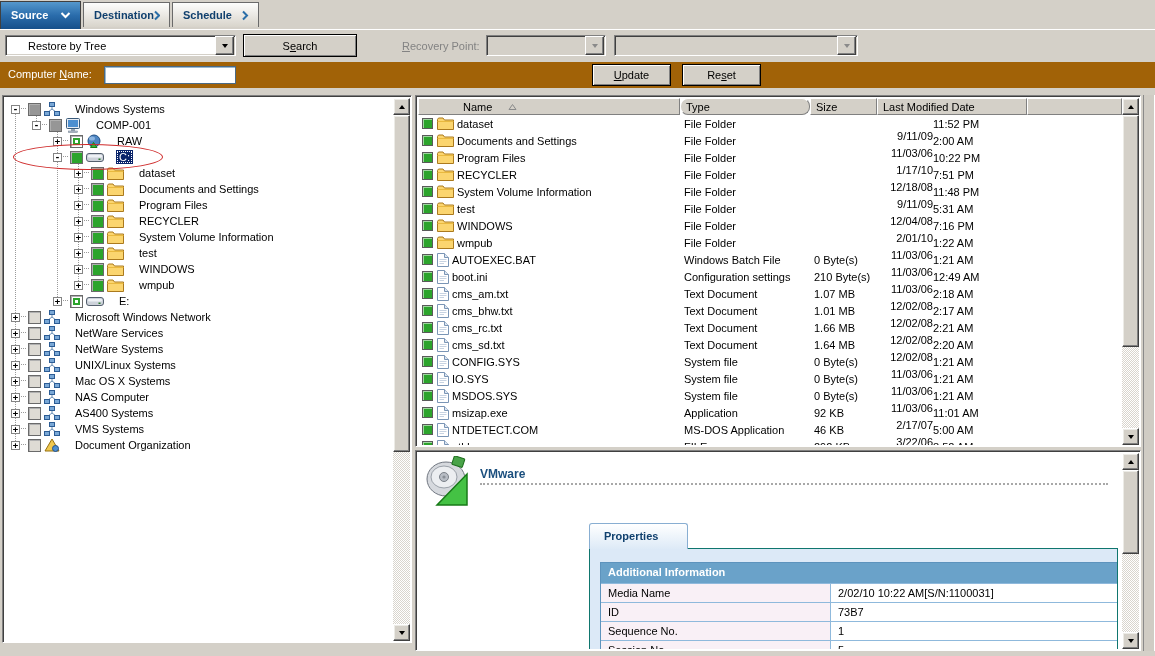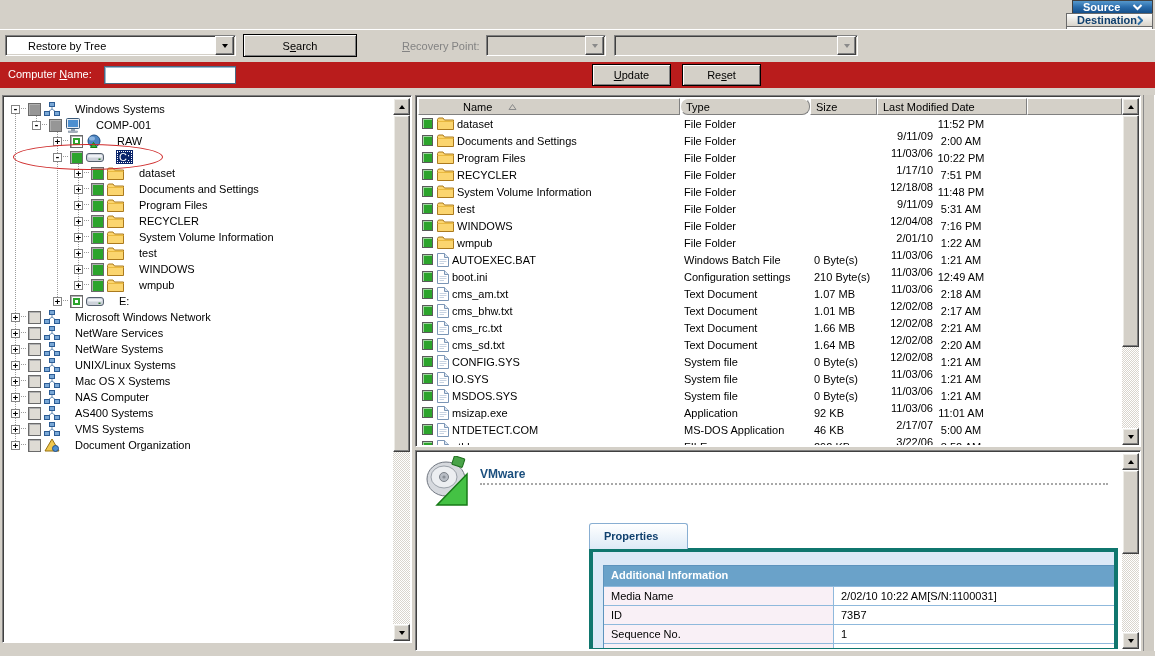--- a/index.html
+++ b/index.html
@@ -1,21 +1,21 @@
 <!DOCTYPE html>
 <html><head>
 <meta charset="utf-8">
 <style>
   html,body{margin:0;padding:0;}
   #root{position:relative;width:1155px;height:656px;background:#d4d0c8;overflow:hidden;
         font-family:"Liberation Sans",sans-serif;font-size:11px;color:#000;}
   u{text-decoration:underline;}
 
   
-  .tabbar{position:absolute;left:0;top:0;width:100%;height:29px;display:flex;align-items:flex-end;flex-direction:column;}
+  .tabbar{position:absolute;left:0;top:0;width:100%;height:29px;display:flex;align-items:center;}
   .tab{box-sizing:border-box;display:flex;align-items:center;justify-content:space-between;
        padding:0 9px 0 10px;border:1px solid #404040;border-bottom:none;margin-right:2px;cursor:default;}
   .tab.active{width:81px;height:28px;background:linear-gradient(180deg,#5598cd 0%,#2a6cab 50%,#154f8a 100%);
        color:#fff;font-weight:bold;}
   .tab.inactive{width:87px;height:25px;background:linear-gradient(180deg,#fdfdfc,#d8d4cb);
        color:#10406e;font-weight:bold;border-color:#6a6a6a;}
 
   
   .toolbar{position:absolute;left:0;top:29px;width:100%;height:33px;background:#d4d0c8;border-top:1px solid #ffffff;}
   .combo{position:absolute;box-sizing:border-box;height:21px;background:#fff;display:flex;align-items:center;
@@ -27,21 +27,21 @@
   .combo.disabled{background:#d4d0c8;}
   .combo.disabled .arr-down{border-top-color:#8a8a8a;}
   .arr-down{width:0;height:0;border-left:3px solid transparent;border-right:3px solid transparent;border-top:4px solid #000;}
   .arr-up{width:0;height:0;border-left:3px solid transparent;border-right:3px solid transparent;border-bottom:4px solid #000;}
   .push{position:absolute;box-sizing:border-box;background:#d4d0c8;font:11px "Liberation Sans",sans-serif;
         border:1px solid #000;box-shadow:inset 1px 1px 0 #fff, inset -1px -1px 0 #808080;
         display:flex;align-items:center;justify-content:center;cursor:default;}
   .rp-label{position:absolute;color:#838383;}
 
   
-  .bluebar{position:absolute;left:0;top:62px;width:100%;height:26px;background:#b91c1c;}
+  .bluebar{position:absolute;left:0;top:62px;width:100%;height:26px;background:#a16207;}
   .bluebar .lbl{position:absolute;left:8px;top:6px;color:#fff;}
   .field{position:absolute;box-sizing:border-box;background:#fff;border:1px solid #4a6a85;
          box-shadow:inset 1px 1px 0 #9ab8cf;font:11px "Liberation Sans",sans-serif;padding:0 3px;outline:none;}
 
   
   .sunken{position:absolute;background:#fff;border:1px solid;border-color:#808080 #fff #fff #808080;
           box-shadow:inset 1px 1px 0 #404040;box-sizing:border-box;}
   .left-panel{left:2px;top:95px;width:410px;height:548px;}
   .list-panel{left:415px;top:95px;width:726px;height:352px;}
   .bottom-panel{left:415px;top:450px;width:726px;height:201px;}
@@ -81,31 +81,31 @@
   .hcell{box-sizing:border-box;height:17px;background:#d4d0c8;display:flex;align-items:center;padding:0 5px;
          border:1px solid;border-color:#fff #808080 #808080 #fff;}
   .lbody{position:absolute;left:0;top:17px;right:17px;bottom:0;overflow:hidden;}
   .lrow{height:17px;display:flex;align-items:center;white-space:nowrap;}
   .c-name{width:262px;padding-left:44px;}.c-type{width:130px;border-radius:8px;}.c-size{width:67px;}.c-date{width:150px;}.c-fill{flex:1;}
   .cell{box-sizing:border-box;padding:0 4px;overflow:hidden;display:flex;align-items:center;}
   .lcb{flex:0 0 11px;width:11px;height:11px;box-sizing:border-box;background:#2ca42c;border:1px solid #5a5a5a;
        box-shadow:inset 1px 1px 0 #9fd69f;margin-right:4px;}
   .licon{display:inline-flex;margin-right:3px;}
   .d-date{display:inline-block;width:52px;text-align:right;margin-top:25px;}
-  .d-time{display:inline-block;width:56px;text-align:center;}
+  .d-time{display:inline-block;width:56px;text-align:left;}
 
   
   .dtitle{position:absolute;left:62px;top:14px;font-weight:bold;font-size:12px;color:#1b4f7e;}
   .dotline{position:absolute;left:62px;top:30px;width:628px;border-bottom:2px dotted #a8a8a8;}
   .diskicon{position:absolute;left:6px;top:3px;}
   .ptab{position:absolute;left:171px;top:70px;width:99px;height:26px;box-sizing:border-box;z-index:2;
         background:linear-gradient(180deg,#ffffff,#ddeaf7);border:1px solid #88aed2;border-bottom:none;
         border-radius:3px 3px 0 0;color:#10406e;font-weight:bold;padding:6px 0 0 14px;}
   .pcontent{position:absolute;left:171px;top:95px;width:529px;height:104px;box-sizing:border-box;
-        background:#dce9f7;border:4px solid #0f766e;overflow:hidden;}
+        background:#dce9f7;border:1px solid #0f766e;overflow:hidden;}
   .ptable{position:absolute;left:10px;top:13px;width:516px;border:1px solid #5d93bd;background:#fff;}
   .phead{height:16px;background:#6aa2c9;color:#fff;font-weight:bold;padding:3px 0 1px 7px;}
   .prow{display:flex;height:18px;border-top:1px solid #8fb9dc;}
   .plabel{box-sizing:border-box;width:230px;background:#f9f0f6;padding:3px 0 0 7px;border-right:1px solid #8fb9dc;}
   .pvalue{box-sizing:border-box;flex:1;background:#fff;padding:3px 0 0 7px;}
 </style>
 </head>
 <body>
 
 <div id="root">

